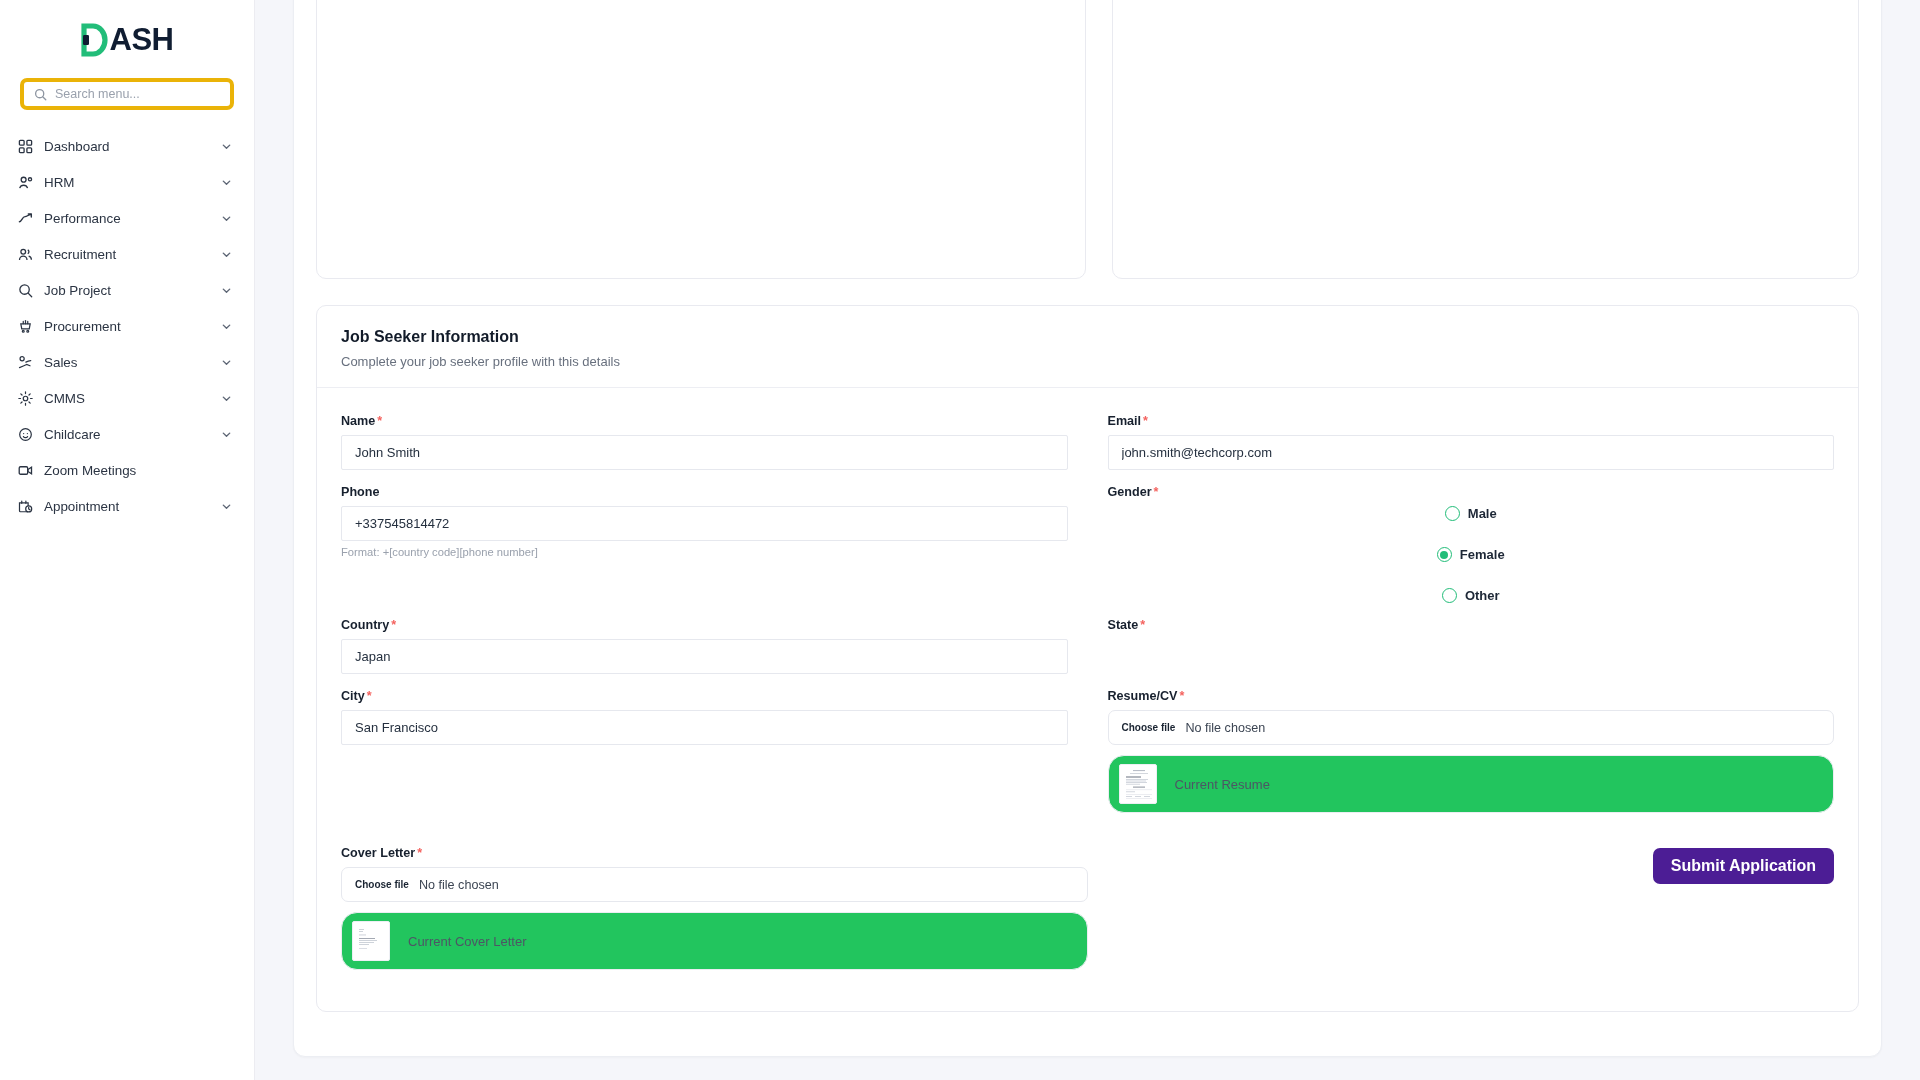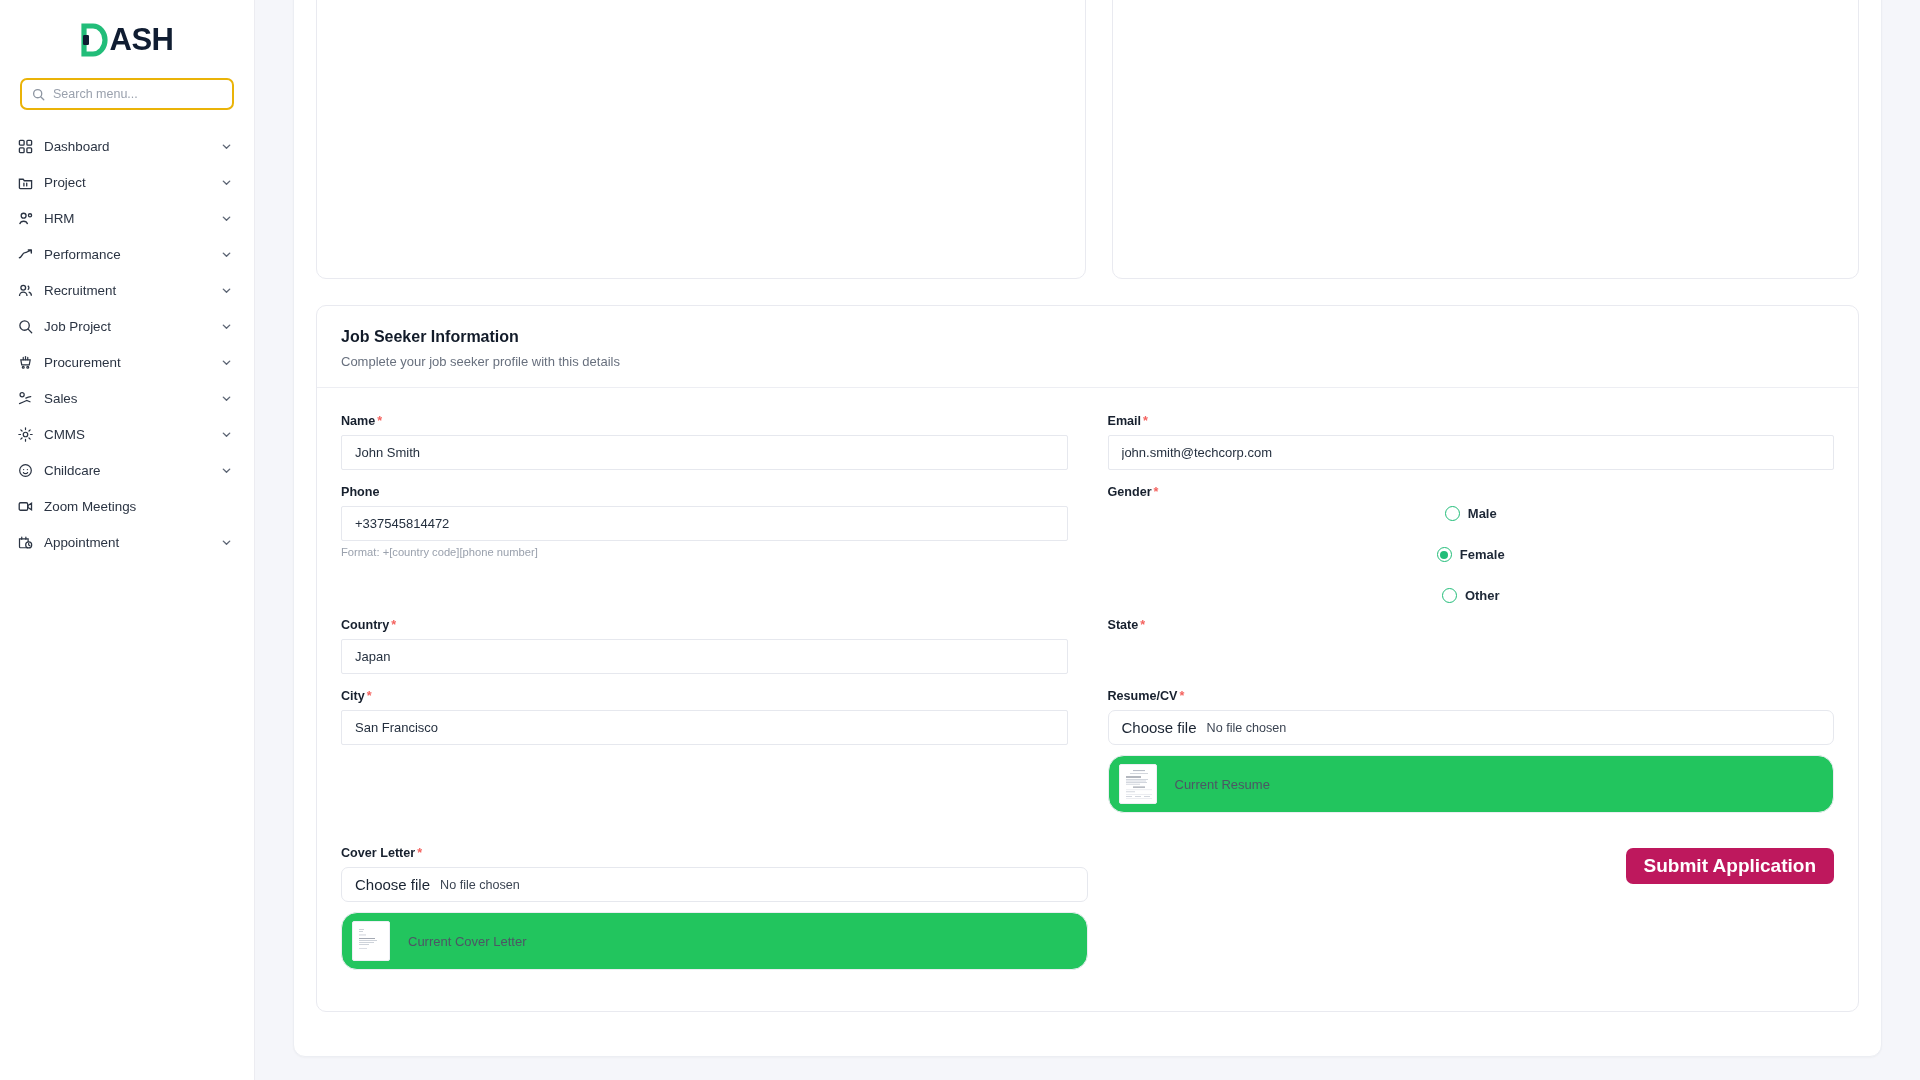--- a/index.html
+++ b/index.html
@@ -22,21 +22,21 @@
   .logo { display:flex; align-items:center; }
   .logo-d { position: relative; width: 28px; height: 34px; margin-right: 1px; }
   .logo-d svg { display:block; }
   .logo-text {
     font-size: 31px; font-weight: 700; color: #101d32;
     letter-spacing: -0.5px; line-height: 34px;
   }
 
   .search-box {
     margin: 12px 20px 0 20px; height: 32px;
-    border: 2px solid #eab308; border-radius: 7px;
+    border: 4px solid #eab308; border-radius: 7px;
     display: flex; align-items: center; padding: 0 10px;
     background: #fff;
   }
   .search-box .mag { margin-right: 8px; display:flex; }
   .search-input {
     border: none; outline: none; font-size: 12.5px;
     color: #6b7280; width: 100%;
     font-family: "Liberation Sans", sans-serif; background: transparent;
   }
   .search-input::placeholder { color: #9aa1ad; }
@@ -85,22 +85,22 @@
     width: 100%; height: 35px;
     border: 1px solid #e6e8ee; border-radius: 2px;
     padding: 0 13px; font-size: 13px; color: #25303f;
     font-family: "Liberation Sans", sans-serif; background: #fff;
     outline: none;
   }
   .hint { font-size: 11.2px; color: #9aa1ad; margin-top: 5px; }
 
   .btn {
     border: none; border-radius: 7px; cursor: pointer;
-    background: #be185d; color: #ffffff;
-    font-size: 19px; font-weight: 700;
+    background: #4c1d95; color: #ffffff;
+    font-size: 16px; font-weight: 700;
     font-family: "Liberation Sans", sans-serif;
     padding: 0 18px; height: 36px;
   }
 
   
   .js-card {
     background:#ffffff; border:1px solid #e9eaf0; border-radius:10px;
     margin-top: 26px;
   }
   .js-head { padding: 22px 24px 18px 24px; border-bottom: 1px solid #edeef3; }
@@ -122,21 +122,21 @@
     content:""; width: 8px; height: 8px; border-radius: 50%;
     background: #22bd79; display:block;
   }
   .radio-label { font-size: 13px; color: #1d2736; font-weight: 600; }
 
   .filebox {
     width: 100%; height: 35px; border: 1px solid #e6e8ee;
     border-radius: 7px; display: flex; align-items: center;
     padding: 0 13px; background: #fff; gap: 10px; cursor: pointer;
   }
-  .filebtn { font-size: 15px; font-weight: 400; color: #1a2432; }
+  .filebtn { font-size: 10px; font-weight: 700; color: #1a2432; }
   .filenone { font-size: 12.6px; color: #3c4553; }
 
   .preview {
     margin-top: 10px; border: 1px solid #ebedf2; border-radius: 16px;
     background: #22c55e; height: 58px; display: flex; align-items: center;
     padding: 0 10px; gap: 18px;
   }
   .thumb {
     width: 38px; height: 40px; background: #ffffff;
     border: 1px solid #edeff4; border-radius: 2px;
@@ -191,35 +191,20 @@
           </svg>
         </span>
         <span class="nav-label">Dashboard</span>
         <span class="nav-chev">
           <svg width="11" height="11" viewBox="0 0 12 12" fill="none" stroke="#5d6675" stroke-width="1.5">
               <path d="M2.5 4.5 L6 8 L9.5 4.5" stroke-linecap="round" stroke-linejoin="round"></path>
             </svg>
         </span>
       </div>
 
-      <div class="nav-item">
-        <span class="nav-ico">
-          <svg width="15" height="15" viewBox="0 0 16 16" fill="none" stroke="#2b3443" stroke-width="1.4">
-            <path d="M1.5 4.5 h4 l1.2 1.6 h7.8 v7.4 a1 1 0 0 1 -1 1 h-11 a1 1 0 0 1 -1 -1 Z"></path>
-            <path d="M6.3 8.6 v3" stroke-linecap="round"></path>
-              <path d="M9.3 8.6 v3" stroke-linecap="round"></path>
-          </svg>
-        </span>
-        <span class="nav-label">Project</span>
-        <span class="nav-chev">
-          <svg width="11" height="11" viewBox="0 0 12 12" fill="none" stroke="#5d6675" stroke-width="1.5">
-              <path d="M2.5 4.5 L6 8 L9.5 4.5" stroke-linecap="round" stroke-linejoin="round"></path>
-            </svg>
-        </span>
-      </div>
 
       <div class="nav-item">
         <span class="nav-ico">
           <svg width="15" height="15" viewBox="0 0 16 16" fill="none" stroke="#2b3443" stroke-width="1.4">
             <circle cx="6" cy="5" r="2.6"></circle>
               <path d="M1.8 14 a4.4 4.4 0 0 1 8.4 0"></path>
             <circle cx="12.8" cy="4.6" r="1.7"></circle>
           </svg>
         </span>
         <span class="nav-label">HRM</span>

